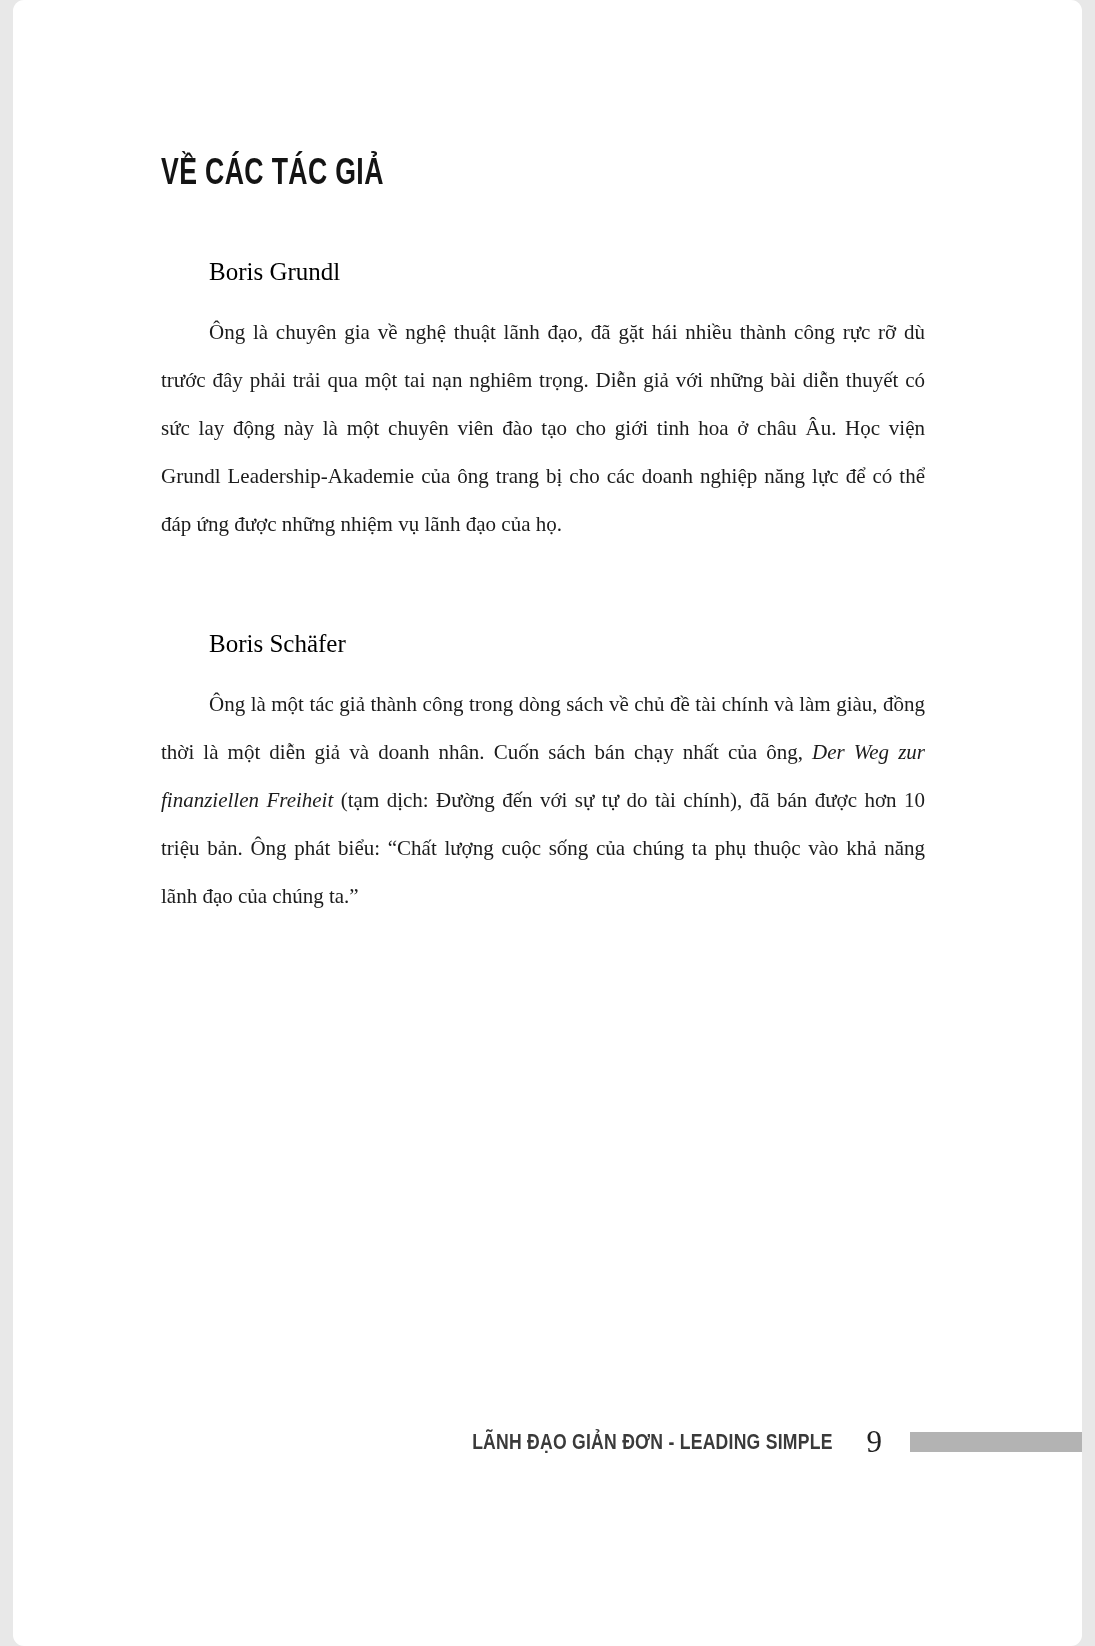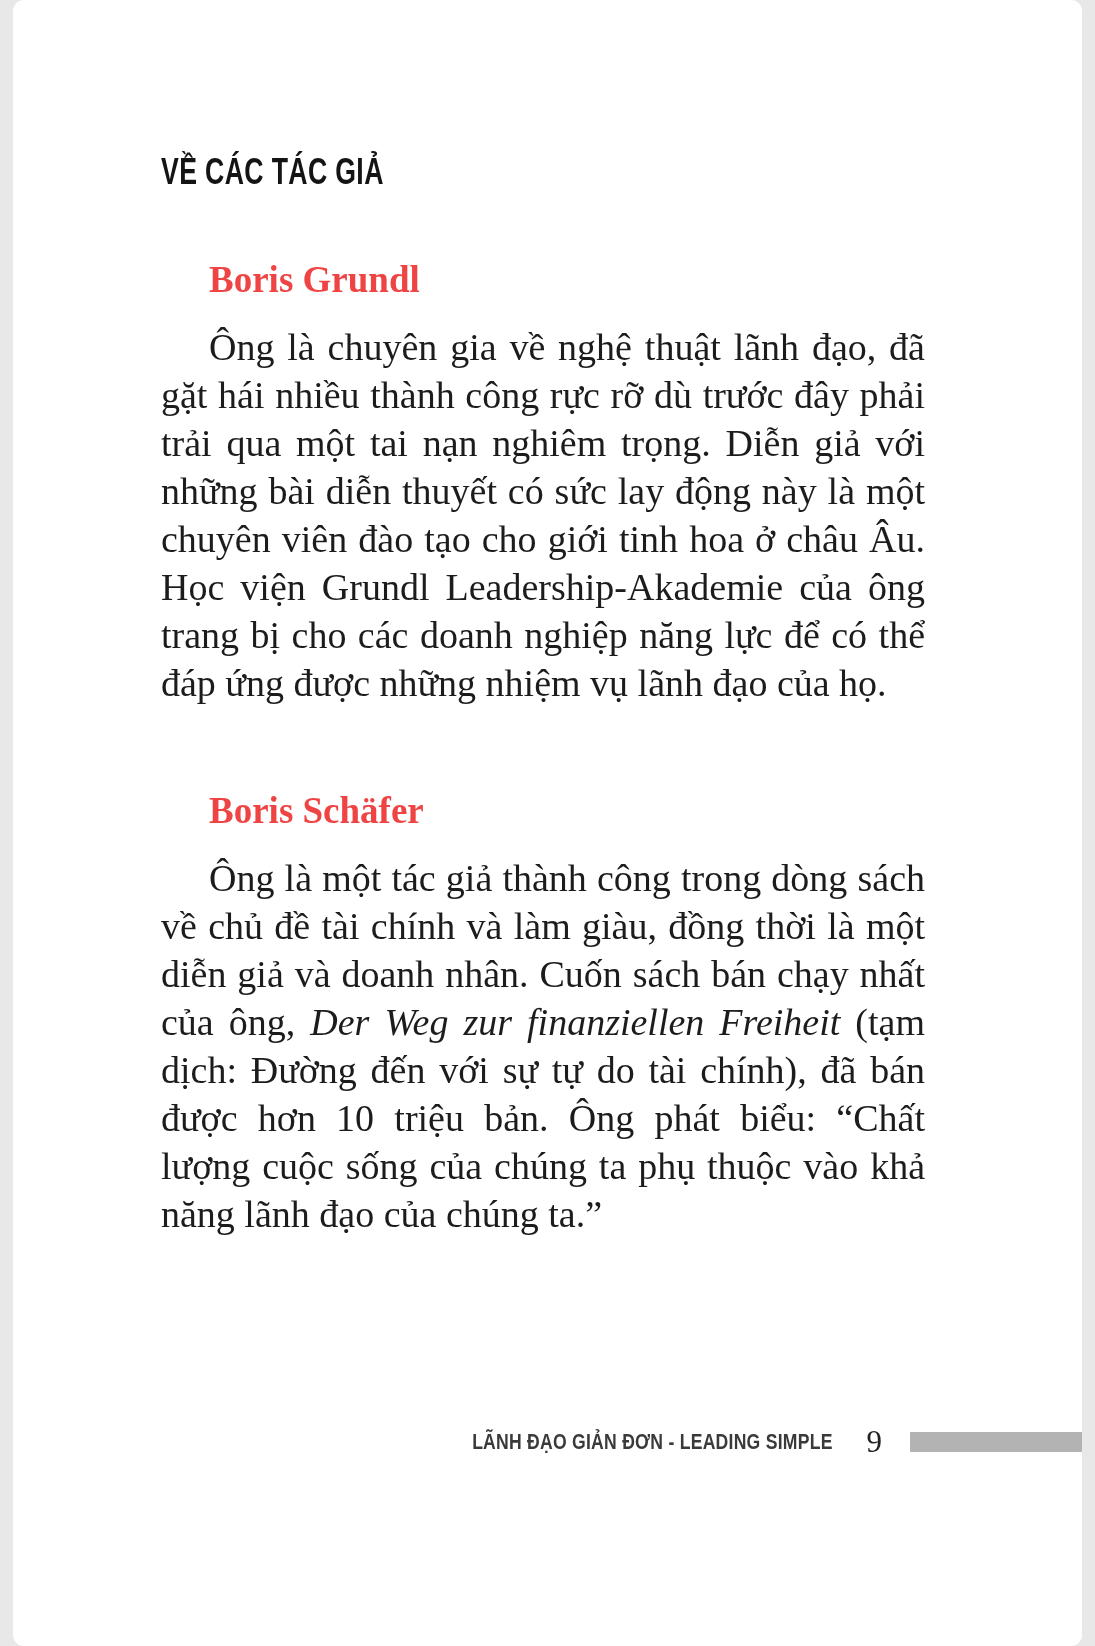--- a/index.html
+++ b/index.html
@@ -30,28 +30,28 @@
     font-size: 36px;
     line-height: 1.1;
     margin: 0 0 66px 0;
     letter-spacing: 0.5px;
     transform: scaleX(0.74);
     transform-origin: left center;
     white-space: nowrap;
     color: #141414;
   }
   .author-name {
-    font-size: 37px;
-    font-weight: bold;
+    font-size: 25px;
+    font-weight: normal;
     margin: 0 0 22px 0;
     padding-left: 48px;
-    color: #ef4444;
+    color: #000000;
   }
   .author-bio {
-    font-size: 38px;
+    font-size: 21px;
     line-height: 48px;
     margin: 0;
     text-align: justify;
     text-indent: 48px;
     color: #1c1c1c;
   }
   .section-gap {
     height: 82px;
   }
   .bio-italic {

